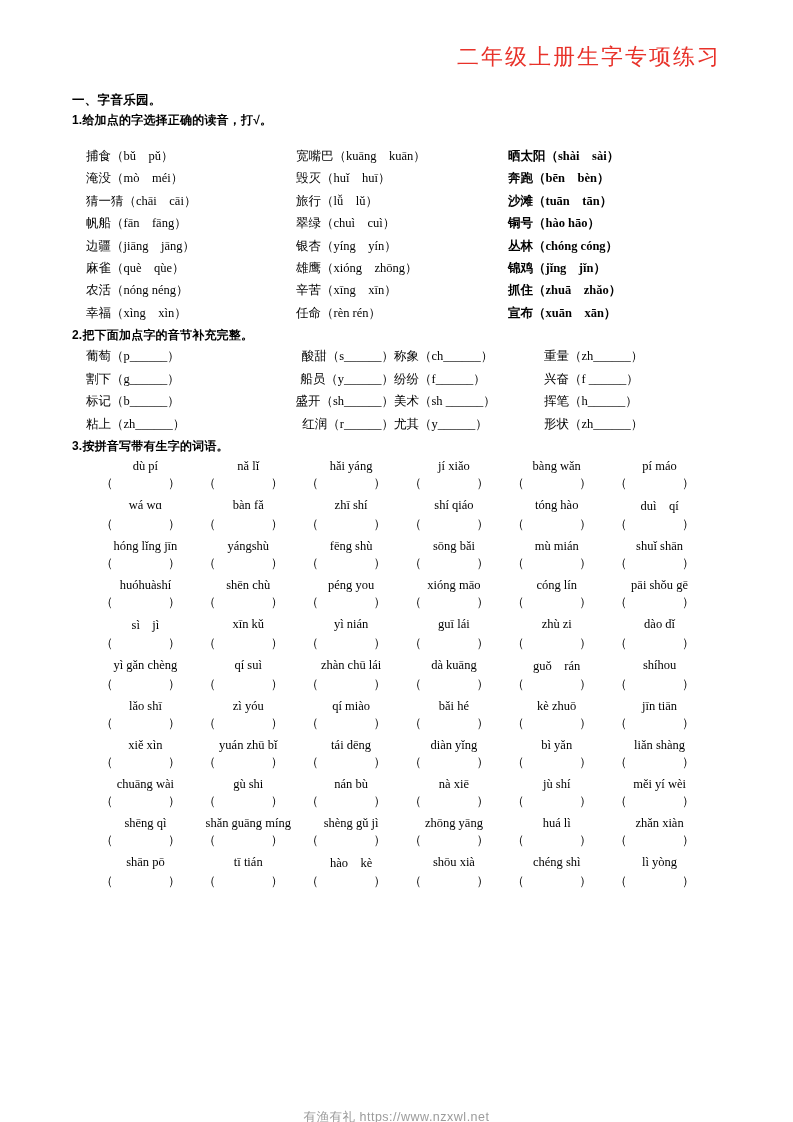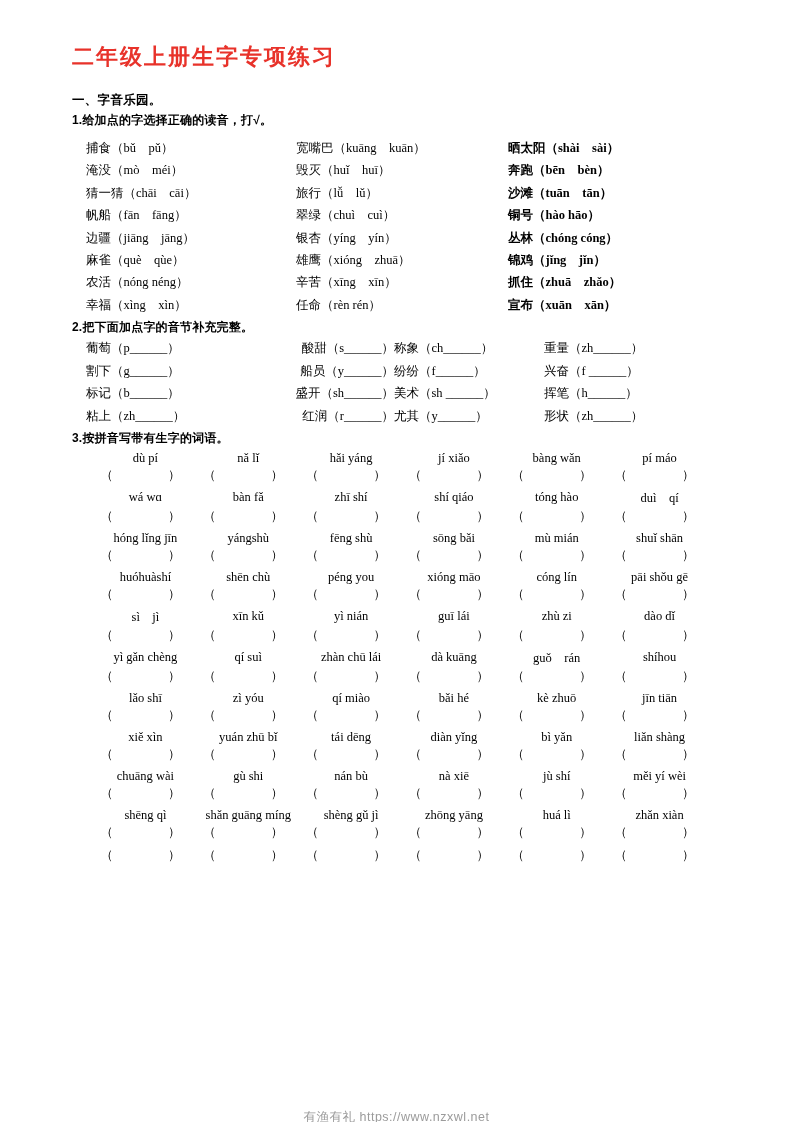--- a/index.html
+++ b/index.html
@@ -16,24 +16,24 @@
     overflow: hidden;
   }
   .page {
     position: relative;
     width: 793px;
     height: 1122px;
     box-sizing: border-box;
     padding: 0 72px;
   }
   .doc-title {
-    text-align: left;
+    text-align: right;
     color: #e8322a;
     font-size: 22px;
-    font-weight: bold;
+    font-weight: normal;
     letter-spacing: 2px;
     font-family: "Liberation Sans", "DejaVu Sans", sans-serif;
     margin-top: 42px;
     margin-bottom: 0;
   }
   .section-head {
     font-size: 12.5px;
     font-weight: bold;
     font-family: "Liberation Sans", "DejaVu Sans", sans-serif;
     margin-top: 20px;
@@ -43,21 +43,21 @@
   .sub-head {
     font-size: 12px;
     font-weight: bold;
     font-family: "Liberation Sans", "DejaVu Sans", sans-serif;
     margin-top: 3px;
     margin-bottom: 3px;
     letter-spacing: 0.2px;
   }
   
   .ex1 {
-    margin-top: 11px;
+    margin-top: 19px;
   }
   .ex1-row {
     display: flex;
     margin-bottom: 5.5px;
   }
   .ex1-cell {
     font-size: 12.5px;
     white-space: nowrap;
     line-height: 1.35;
   }
@@ -145,21 +145,21 @@
       <div class="ex1-cell c2">翠绿（chuì　cuì）</div>
       <div class="ex1-cell c3">铜号（hào hāo）</div>
     </div>
     <div class="ex1-row">
       <div class="ex1-cell c1">边疆（jiāng　jāng）</div>
       <div class="ex1-cell c2">银杏（yíng　yín）</div>
       <div class="ex1-cell c3">丛林（chóng cóng）</div>
     </div>
     <div class="ex1-row">
       <div class="ex1-cell c1">麻雀（què　qùe）</div>
-      <div class="ex1-cell c2">雄鹰（xióng　zhuā）</div>
+      <div class="ex1-cell c2">雄鹰（xióng　zhōng）</div>
       <div class="ex1-cell c3">锦鸡（jǐng　jǐn）</div>
     </div>
     <div class="ex1-row">
       <div class="ex1-cell c1">农活（nóng néng）</div>
       <div class="ex1-cell c2">辛苦（xīng　xīn）</div>
       <div class="ex1-cell c3">抓住（zhuā　zhǎo）</div>
     </div>
     <div class="ex1-row">
       <div class="ex1-cell c1">幸福（xìng　xìn）</div>
       <div class="ex1-cell c2">任命（rèn rén）</div>
@@ -382,20 +382,28 @@
         <span>（　　）</span>
         <span>（　　）</span>
         <span>（　　）</span>
         <span>（　　）</span>
         <span>（　　）</span>
         <span>（　　）</span>
       </div>
     </div>
 
     <div class="ex3-block">
+      <div class="ex3-py">
+        <span>shān pō</span>
+        <span>tī tián</span>
+        <span>hào　kè</span>
+        <span>shōu xià</span>
+        <span>chéng shì</span>
+        <span>lì yòng</span>
+      </div>
       <div class="ex3-br">
         <span>（　　）</span>
         <span>（　　）</span>
         <span>（　　）</span>
         <span>（　　）</span>
         <span>（　　）</span>
         <span>（　　）</span>
       </div>
     </div>
 

